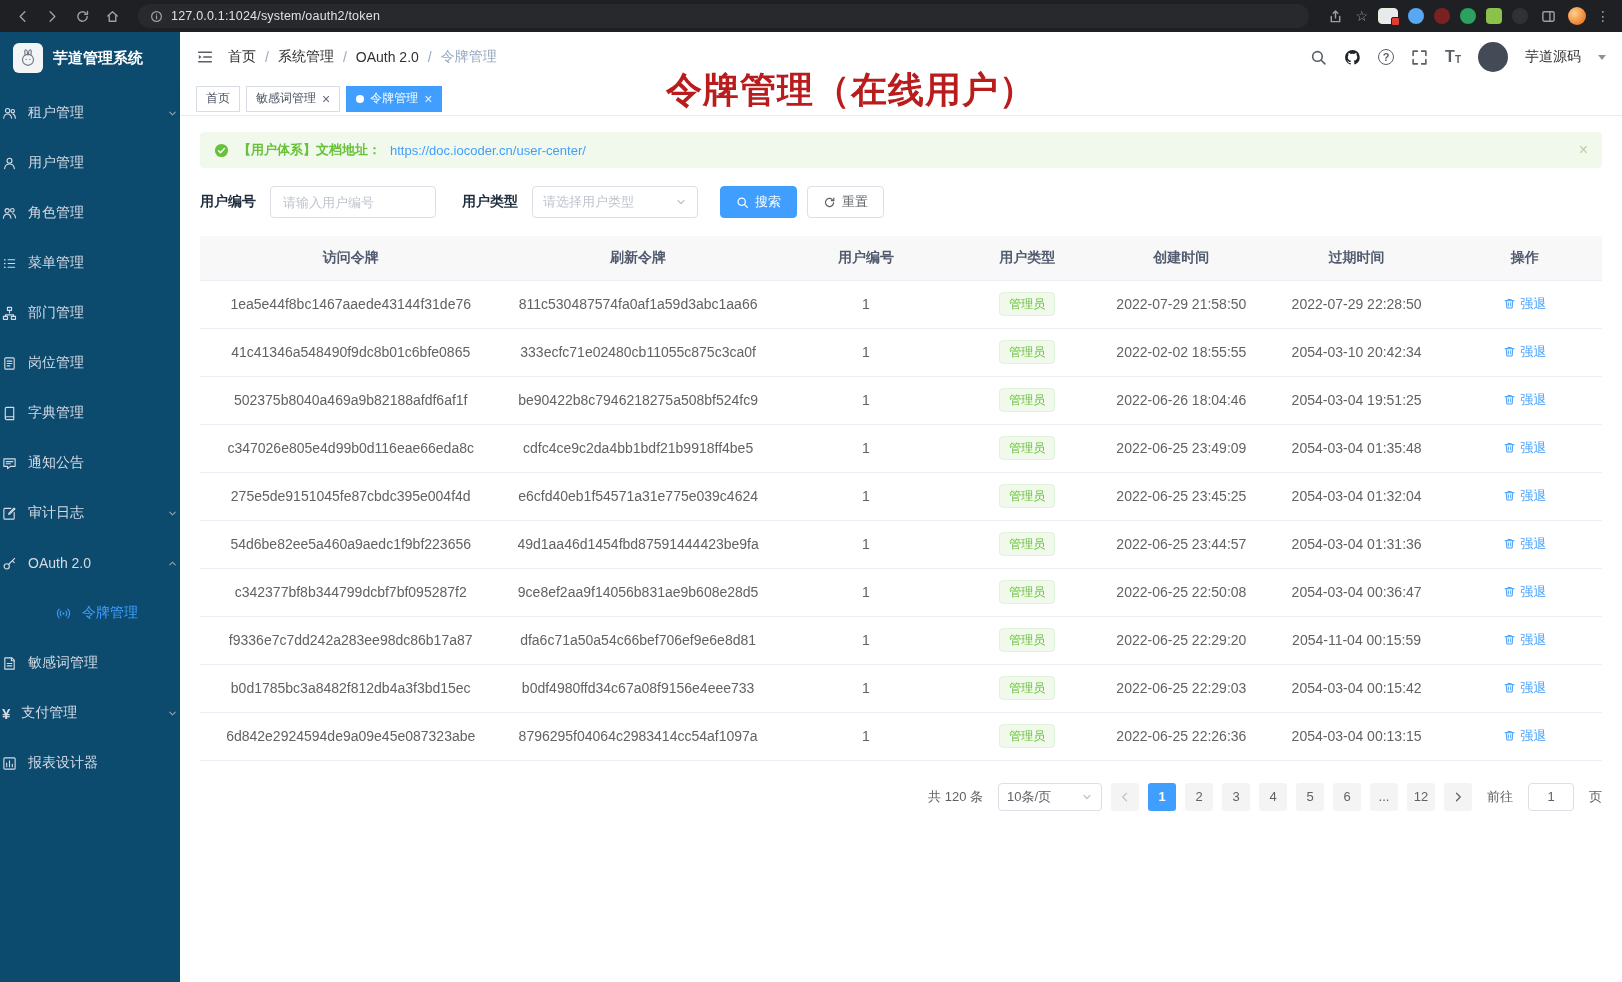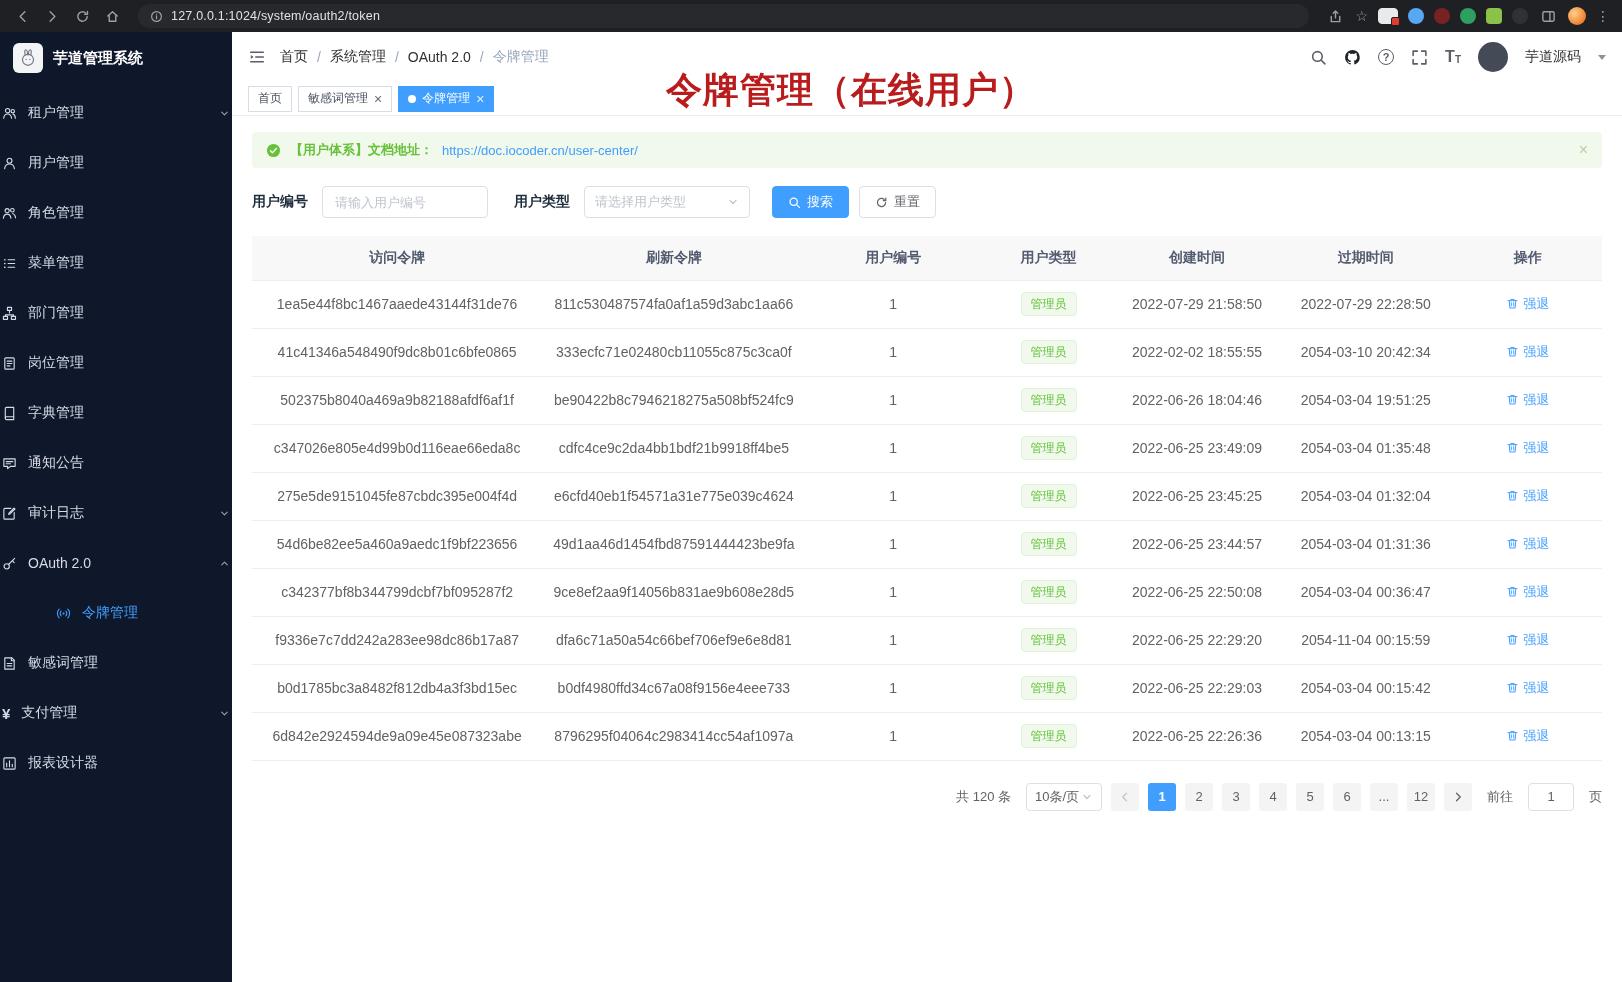--- a/index.html
+++ b/index.html
@@ -18,21 +18,21 @@
   .ext.badge::after{content:"";position:absolute;right:-3px;bottom:-3px;width:7px;height:7px;background:#e23b30;border-radius:2px;border:1px solid #1f2023}
   .star{color:#9aa0a6;font-size:14px;cursor:pointer;line-height:1}
   .avatar-chrome{width:18px;height:18px;border-radius:50%;background:radial-gradient(circle at 35% 35%,#ffd08a,#ee8030 70%);flex:none;cursor:pointer}
   .kebab{color:#9aa0a6;font-size:14px;cursor:pointer;line-height:1}
 
   
   .app{display:flex;height:950px}
   .main{flex:1;display:flex;flex-direction:column;background:#fff;min-width:0}
 
   
-  .sidebar{width:232px;background:#0f172a;flex:none;display:flex;flex-direction:column}
+  .sidebar{width:180px;background:#0c4a6e;flex:none;display:flex;flex-direction:column}
   .logo{height:52px;display:flex;align-items:center;gap:10px;padding:0 13px}
   .logo-img{width:30px;height:30px;border-radius:6px;background:#f3f4f6;display:flex;align-items:center;justify-content:center;overflow:hidden}
   .logo-img svg{width:22px;height:22px;stroke:#6b7280;fill:none;stroke-width:1.2}
   .logo-title{color:#fff;font-size:15px;font-weight:700;white-space:nowrap}
   .menu{flex:1;overflow:hidden;padding-top:4px}
   .menu-item{height:50px;display:flex;align-items:center;gap:11px;padding:0 2px;color:#d6dbe5;font-size:14px;cursor:pointer}
   .menu-item.sub{padding-left:56px}
   .menu-item.active{color:#409eff}
   .mi-icon{display:flex;align-items:center}
   .mi-icon svg{width:15px;height:15px;stroke:currentColor;fill:none;stroke-width:1.2;stroke-linecap:round;stroke-linejoin:round}
@@ -91,21 +91,21 @@
 
   table{width:100%;border-collapse:collapse;table-layout:fixed}
   thead th{background:#f8f8f9;color:#515a6e;font-weight:700;font-size:14px;height:44px;text-align:center;border-bottom:1px solid #ebeef5;white-space:nowrap}
   tbody td{height:48px;text-align:center;font-size:14px;color:#606266;border-bottom:1px solid #ebeef5;overflow:hidden;white-space:nowrap}
   .badge{display:inline-block;padding:2px 9px;background:#f0f9eb;border:1px solid #e1f3d8;color:#67c23a;font-size:12px;border-radius:4px;line-height:1.5}
   .action-link{color:#409eff;display:inline-flex;align-items:center;gap:4px;font-size:13px;cursor:pointer}
   .action-link svg{width:13px;height:13px;stroke:#409eff;fill:none;stroke-width:1.2;stroke-linecap:round;stroke-linejoin:round}
 
   .pagination{display:flex;align-items:center;justify-content:flex-end;gap:9px;margin-top:22px;font-size:13px;color:#606266;padding-bottom:24px}
   .pg-total{margin-right:6px;white-space:nowrap}
-  .pg-size{width:76px;height:28px;border:1px solid #dcdfe6;border-radius:4px;display:flex;align-items:center;justify-content:space-between;padding:0 8px;cursor:pointer;background:#fff}
+  .pg-size{width:104px;height:28px;border:1px solid #dcdfe6;border-radius:4px;display:flex;align-items:center;justify-content:space-between;padding:0 8px;cursor:pointer;background:#fff}
   .pg-btn{min-width:28px;height:28px;background:#f4f4f5;border-radius:3px;display:inline-flex;align-items:center;justify-content:center;font-size:13px;color:#606266;cursor:pointer;padding:0 4px}
   .pg-btn.active{background:#409eff;color:#fff;font-weight:700}
   .pg-nav svg{width:12px;height:12px;stroke:#606266;fill:none;stroke-width:1.7;stroke-linecap:round;stroke-linejoin:round}
   .pg-nav.disabled svg{stroke:#c0c4cc}
   .pg-goto{white-space:nowrap;margin-left:6px}
   .pg-goto-input{width:46px;height:28px;border:1px solid #dcdfe6;border-radius:4px;text-align:center;font-size:13px;color:#606266;outline:none;margin:0 6px;font-family:inherit}
 
   
   .annotation{position:absolute;left:666px;top:66px;font-size:36px;font-weight:700;color:#b91c1c;z-index:60;pointer-events:none;white-space:nowrap;letter-spacing:1px}
 </style>

